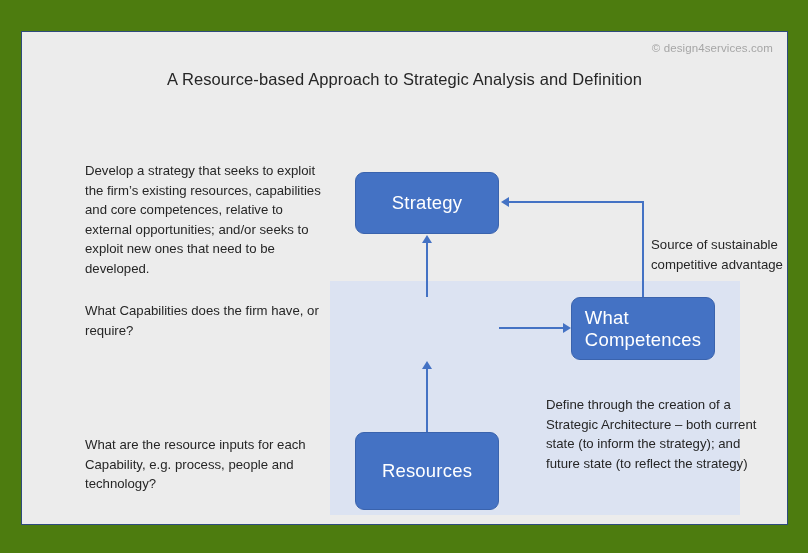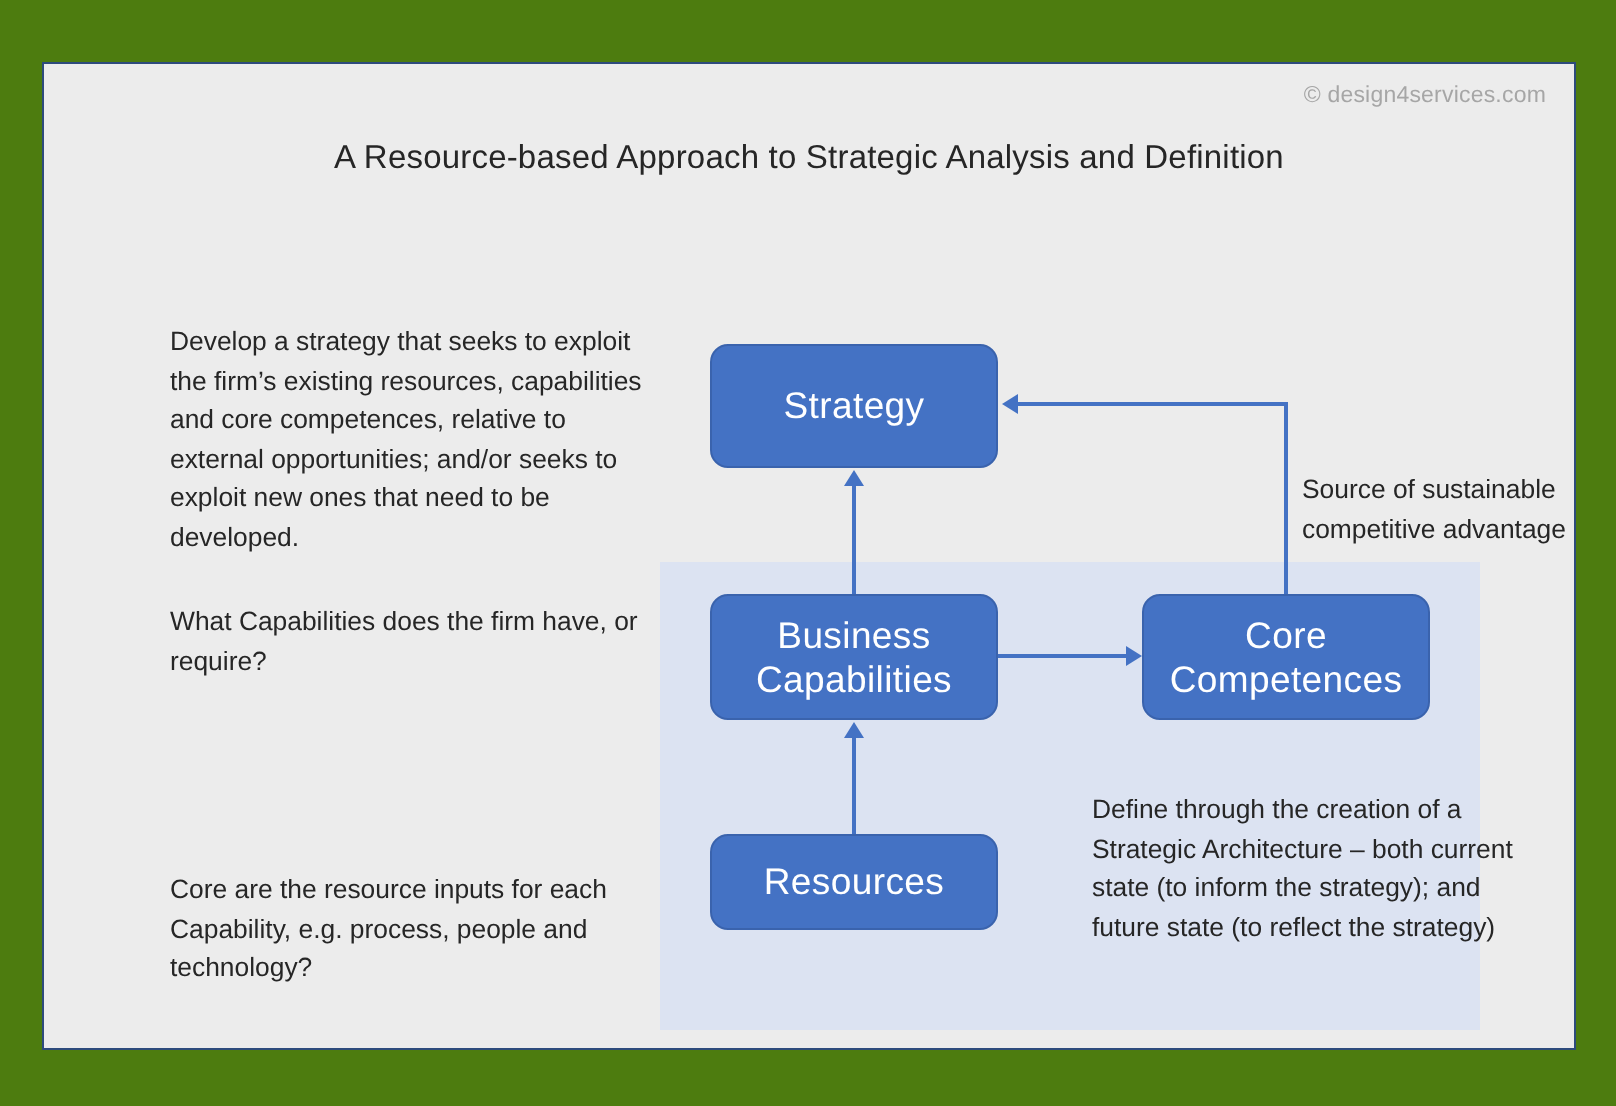--- a/index.html
+++ b/index.html
@@ -59,29 +59,28 @@
   .box {
     position: absolute;
     background: #4472c4;
     border: 1px solid #3a63ad;
     border-radius: 9px;
     box-sizing: border-box;
     color: #ffffff;
     display: flex;
     align-items: center;
     justify-content: center;
-    text-align: center;
     line-height: 1.18;
     font-size: 18.5px;
     letter-spacing: 0.2px;
   }
   #box-strategy   { left: 333px; top: 140px; width: 144px; height: 62px; }
   #box-capab      { left: 333px; top: 265px; width: 144px; height: 63px; }
   #box-core       { left: 549px; top: 265px; width: 144px; height: 63px; }
-  #box-resources  { left: 333px; top: 385px; width: 144px; height: 48px; }
+  #box-resources  { left: 333px; top: 400px; width: 144px; height: 78px; }
 
   
   .conn { position: absolute; background: #4472c4; }
   .conn-line-v { width: 2px; }
   .conn-line-h { height: 2px; }
   .arrow-up {
     position: absolute;
     width: 0; height: 0;
     border-left: 5px solid transparent;
     border-right: 5px solid transparent;
@@ -152,42 +151,36 @@
     <div class="arrow-right" id="c3-head"></div>
 
     <div class="conn conn-line-v" id="c4-vert"></div>
     <div class="conn conn-line-h" id="c4-horz"></div>
     <div class="arrow-left" id="c4-head"></div>
 
     <div class="box" id="box-strategy">
       <span>Strategy</span>
     </div>
 
-    <div class="box" id="box-capab">
-      <span>
-        <span>Business</span><br>
-        <span>Capabilities</span>
-      </span>
-    </div>
 
     <div class="box" id="box-core">
       <span>
-        <span>Core</span><br>
+        <span>What</span><br>
         <span>Competences</span>
       </span>
     </div>
 
     <div class="box" id="box-resources">
       <span>Resources</span>
     </div>
 
     <div class="note" id="note-capability">What Capabilities does the firm have, or require?</div>
 
     <div class="note" id="note-strategy">Develop a strategy that seeks to exploit the firm’s existing resources, capabilities and core competences, relative to external opportunities; and/or seeks to exploit new ones that need to be developed.</div>
 
-    <div class="note" id="note-resources">Core are the resource inputs for each Capability, e.g. process, people and technology?</div>
+    <div class="note" id="note-resources">What are the resource inputs for each Capability, e.g. process, people and technology?</div>
 
     <div class="note" id="note-source">Source of sustainable competitive advantage</div>
 
     <div class="note" id="note-define">Define through the creation of a Strategic Architecture – both current state (to inform the strategy); and future state (to reflect the strategy)</div>
 
   </div>
 </div>
 
 </body></html>

